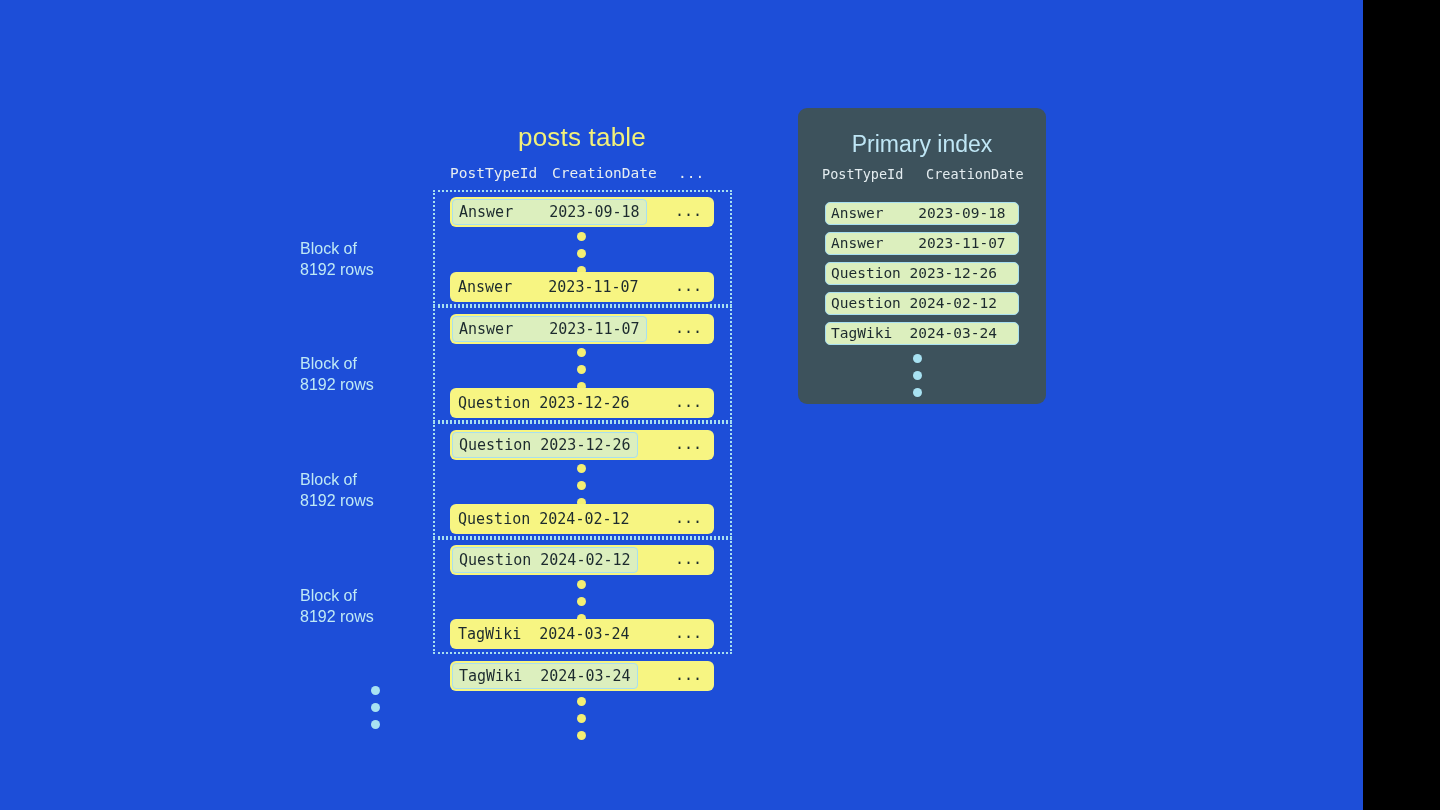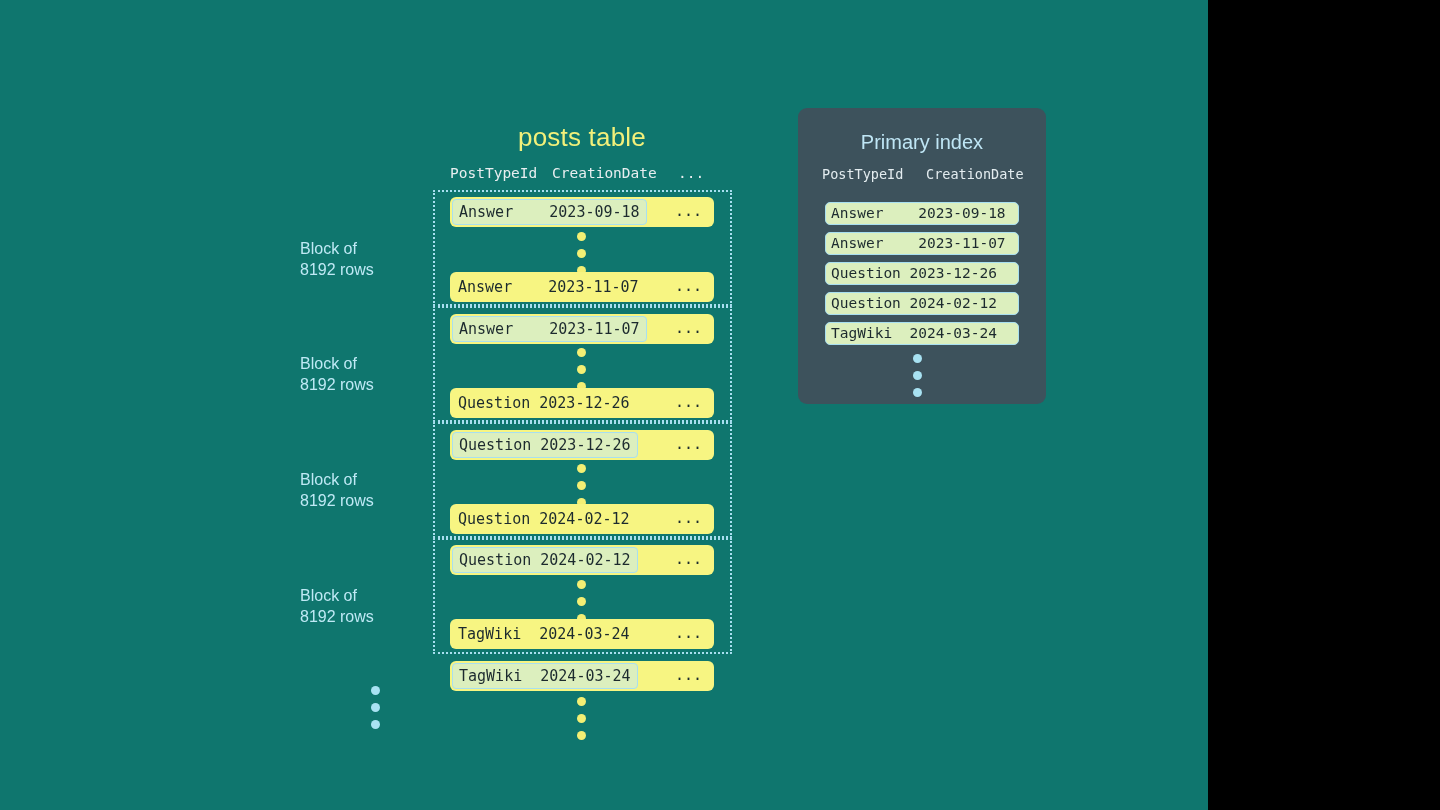--- a/index.html
+++ b/index.html
@@ -2,21 +2,21 @@
 <html><head>
 <meta charset="utf-8">
 <style>
   * { box-sizing: border-box; margin: 0; padding: 0; }
   html, body {
     width: 1440px; height: 810px;
     background: #000000;
     overflow: hidden;
     font-family: "Liberation Sans", sans-serif;
   }
-  #stage { position: relative; width: 1208px; height: 810px; background: #0f766e; }
+  #stage { position: relative; width: 1363px; height: 810px; background: #1d4ed8; }
 
   
   #posts-table-group { position: absolute; left: 0; top: 0; }
 
   #posts-title {
     position: absolute; left: 450px; top: 122px; width: 264px;
     text-align: center;
     font-size: 26px; color: #f2f07a; letter-spacing: .2px;
     font-family: "Liberation Sans", sans-serif;
   }
@@ -83,21 +83,21 @@
 
   
   #primary-index-panel {
     position: absolute;
     left: 798px; top: 108px; width: 248px; height: 296px;
     background: #3d525c;
     border-radius: 9px;
   }
   #index-title {
     position: absolute; left: 0; top: 23px; width: 248px;
-    text-align: center; font-size: 20px; color: #bfe6f5;
+    text-align: center; font-size: 23px; color: #bfe6f5;
     font-family: "Liberation Sans", sans-serif;
   }
   #index-col-headers {
     position: absolute; left: 24px; top: 58px; width: 210px; height: 20px;
     font-family: "DejaVu Sans Mono", monospace; font-size: 13.5px; color: #e4edf0;
   }
   #index-col-headers .ch { position: absolute; top: 0; white-space: pre; }
   #index-col-headers .ch.c1 { left: 0px; }
   #index-col-headers .ch.c2 { left: 104px; }
 

